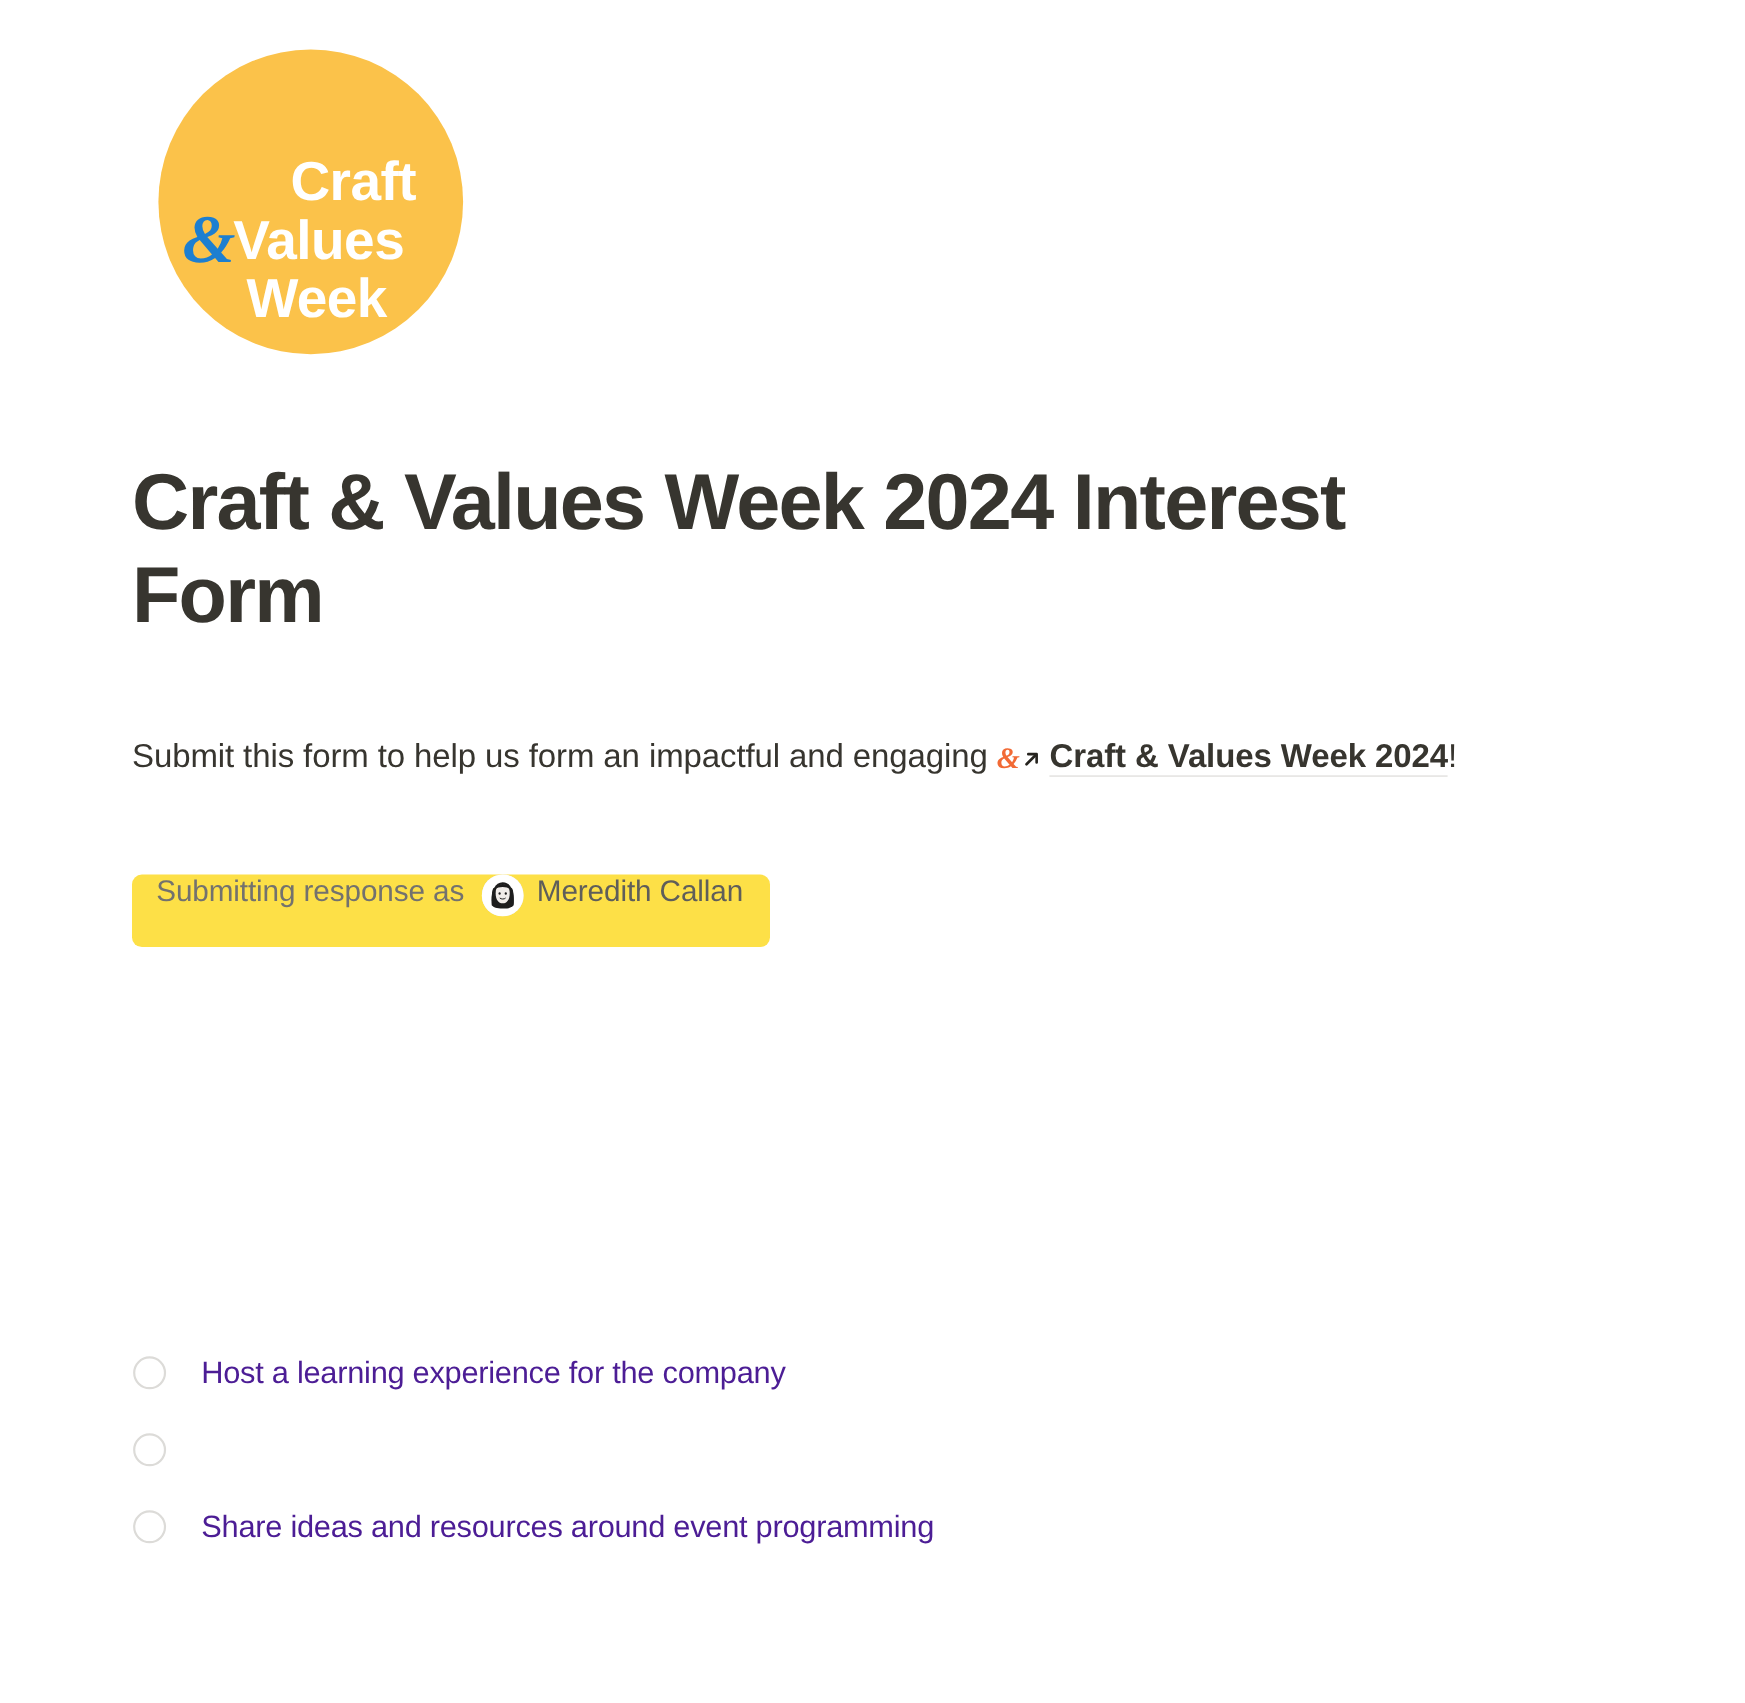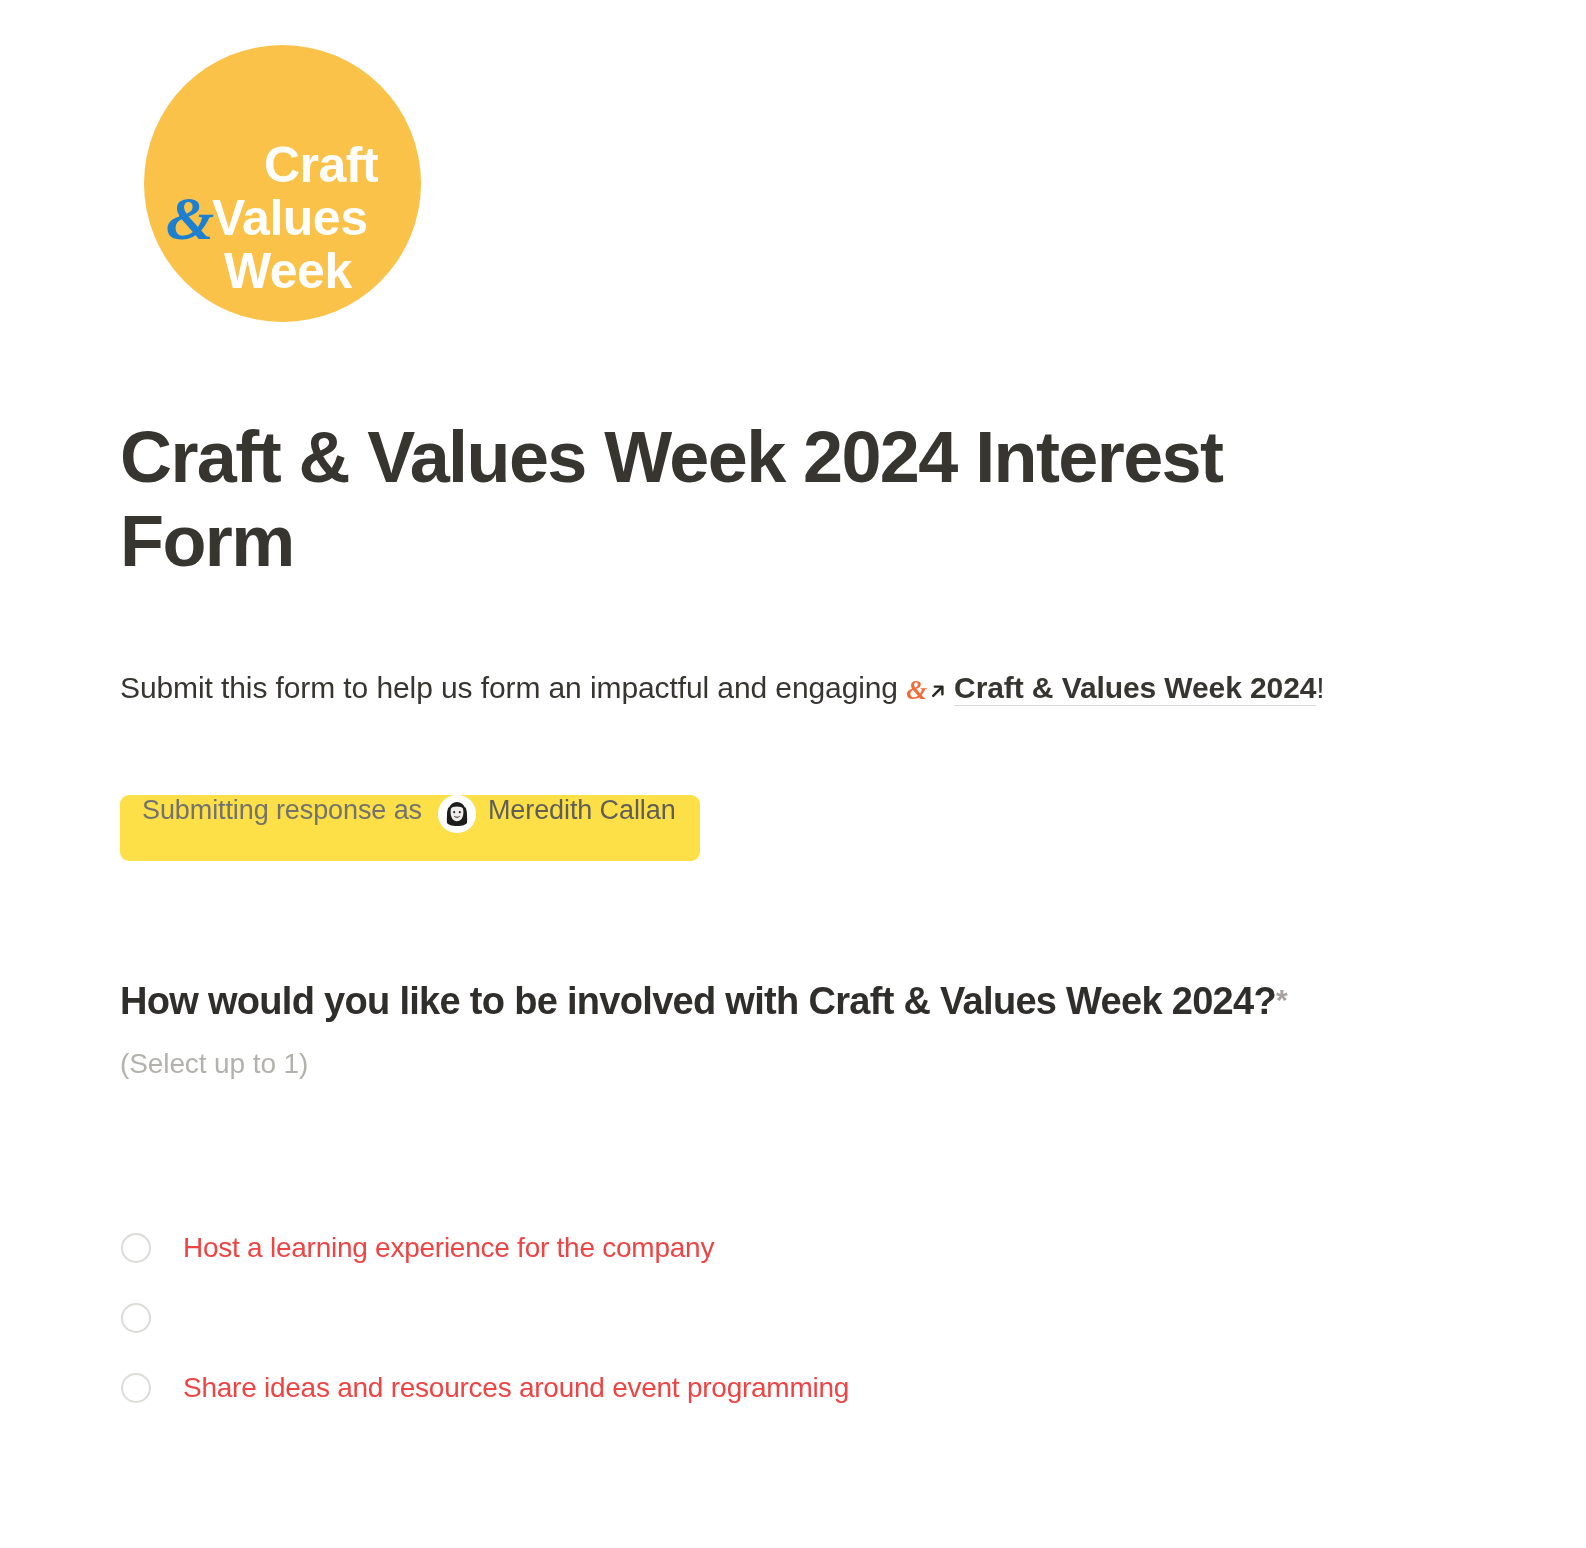--- a/index.html
+++ b/index.html
@@ -219,21 +219,21 @@
     border: 2px solid #dcdbd8;
     background: #ffffff;
     flex: none;
     margin-left: 1px;
   }
 
   .option-label {
     margin-left: 32px;
     font-size: 28px;
     line-height: 1.2;
-    color: #ef4444;
+    color: #4c1d95;
     letter-spacing: -0.25px;
   }
 </style>
 </head>
 <body>
 
 <div class="page">
 
   <div class="logo-wrap">
     <div class="logo-circle">
@@ -266,24 +266,20 @@
           <ellipse cx="21.8" cy="17.2" rx="1.0" ry="1.1" fill="#1d1d1d"></ellipse>
           <path d="M16.6 21.6 C17.6 22.6 20.4 22.6 21.4 21.6" stroke="#1d1d1d" stroke-width="0.9" fill="none" stroke-linecap="round"></path>
           <path d="M9.4 26 C8.6 19 9.4 12 11.4 12 C11.4 18 10.6 23 10.4 29 Z" fill="#1d1d1d"></path>
           <path d="M28.6 26 C29.4 19 28.6 12 26.6 12 C26.6 18 27.4 23 27.6 29 Z" fill="#1d1d1d"></path>
         </g>
       </svg>
     </span>
     <span class="submit-as-user">Meredith Callan</span>
   </div>
 
-  <div class="question-block">
-    <div class="question-title"><span>How would you like to be involved with Craft &amp; Values Week 2024?</span><span class="required-mark">*</span></div>
-    <div class="question-hint">(Select up to 1)</div>
-  </div>
 
   <div class="options">
     <div class="option-row">
       <span class="radio"></span>
       <span class="option-label">Host a learning experience for the company</span>
     </div>
     <div class="option-row">
       <span class="radio"></span>
     </div>
     <div class="option-row">

